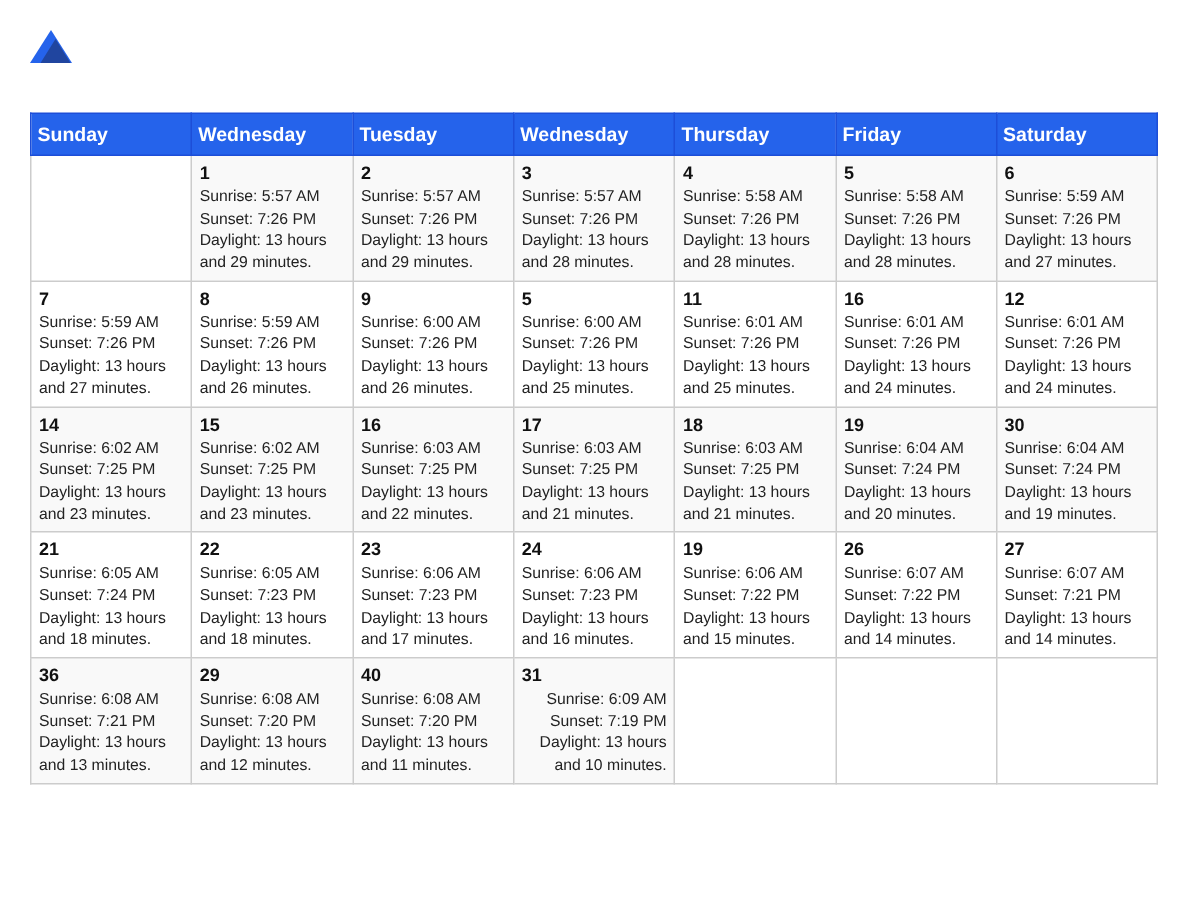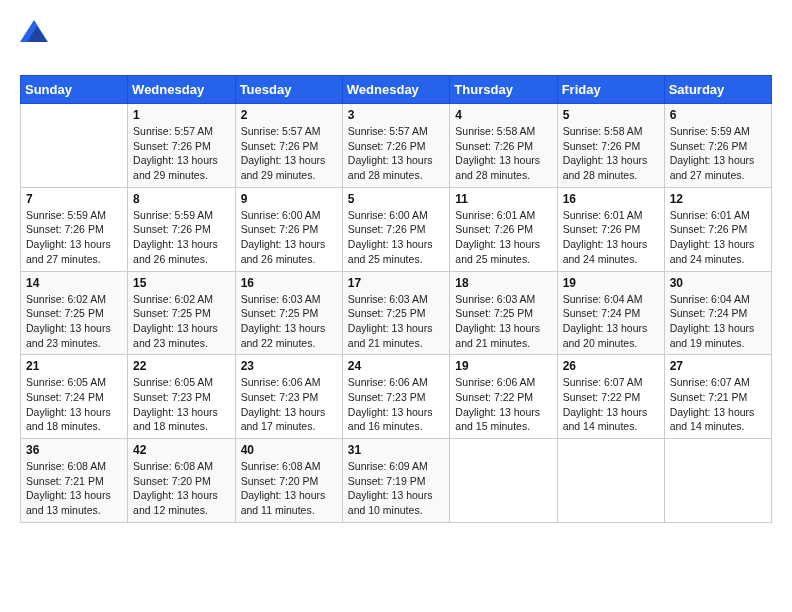--- a/index.html
+++ b/index.html
@@ -321,36 +321,36 @@
       </tr>
       <tr>
         <td>
           <div class="day-num">36</div>
           <div class="day-info" style="white-space: pre-line;">Sunrise: 6:08 AM
 Sunset: 7:21 PM
 Daylight: 13 hours
 and 13 minutes.</div>
         </td>
         <td>
-          <div class="day-num">42</div>
+          <div class="day-num">29</div>
           <div class="day-info" style="white-space: pre-line;">Sunrise: 6:08 AM
 Sunset: 7:20 PM
 Daylight: 13 hours
 and 12 minutes.</div>
         </td>
         <td>
           <div class="day-num">40</div>
           <div class="day-info" style="white-space: pre-line;">Sunrise: 6:08 AM
 Sunset: 7:20 PM
 Daylight: 13 hours
 and 11 minutes.</div>
         </td>
         <td>
           <div class="day-num">31</div>
-          <div class="day-info" style="white-space: pre-line;">Sunrise: 6:09 AM
+          <div class="day-info" style="white-space: pre-line; text-align: right;">Sunrise: 6:09 AM
 Sunset: 7:19 PM
 Daylight: 13 hours
 and 10 minutes.</div>
         </td>
         <td class="empty-cell"></td>
         <td class="empty-cell"></td>
         <td class="empty-cell"></td>
       </tr>
     </tbody>
 </table>

